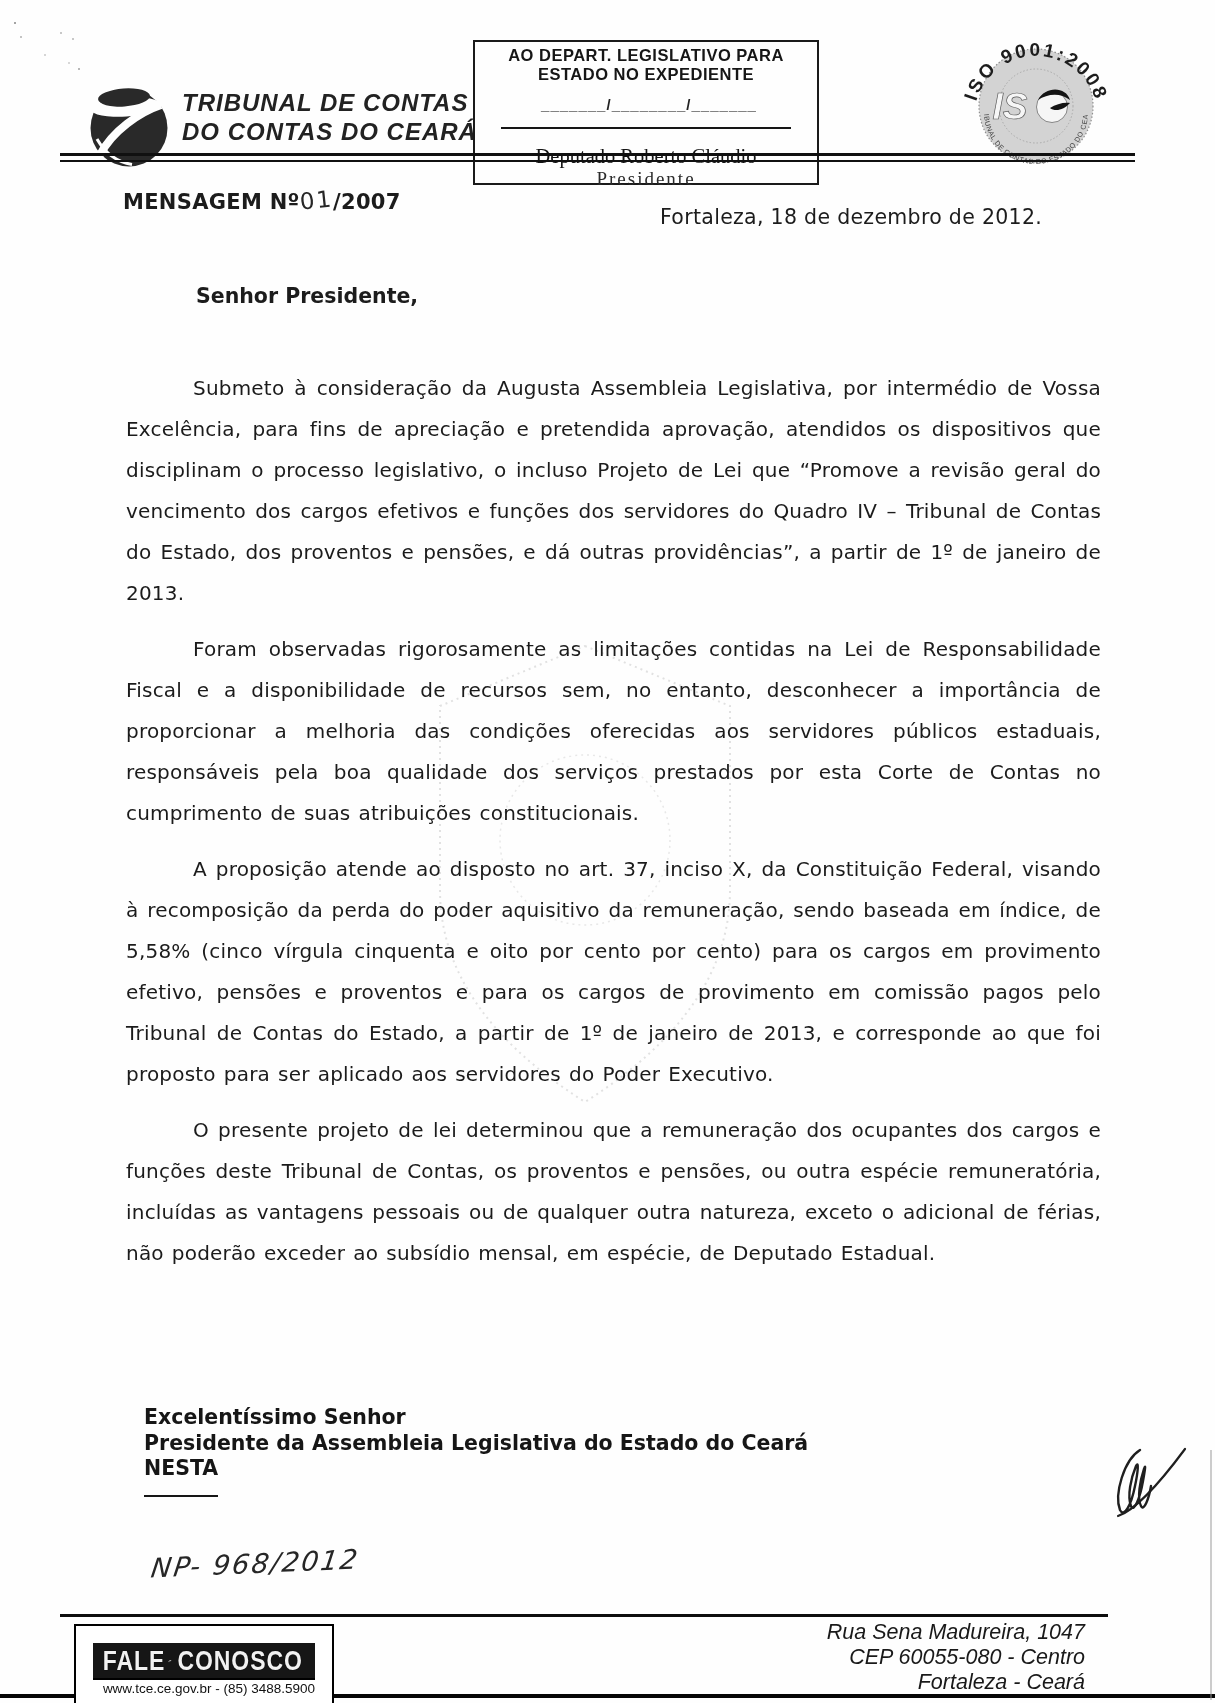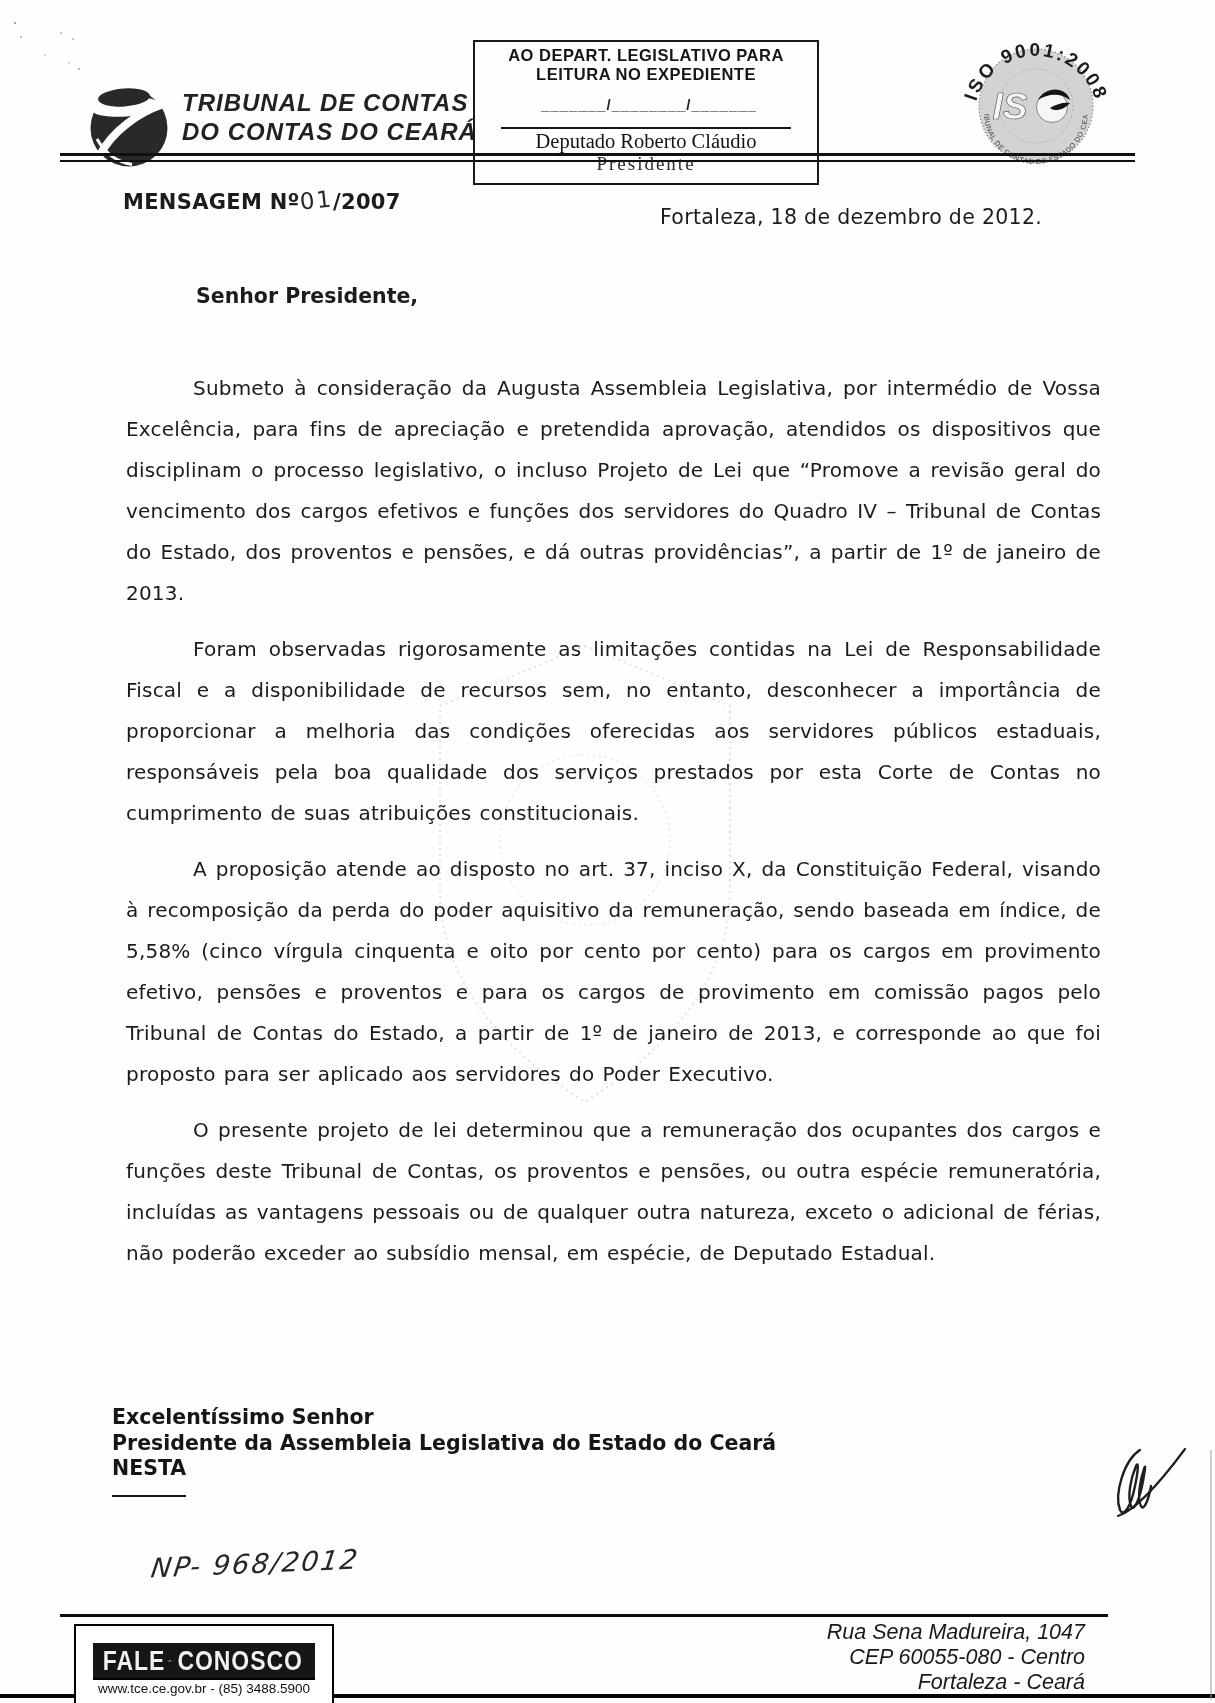--- a/index.html
+++ b/index.html
@@ -17,52 +17,52 @@
   .org{position:absolute;left:182px;top:88px;
     font-family:"Liberation Sans",sans-serif;font-style:italic;font-weight:bold;
     font-size:24px;line-height:29px;letter-spacing:1px;color:#222;}
   .stamp{position:absolute;left:473px;top:40px;width:342px;height:141px;
     border:2.5px solid #1a1a1a;z-index:2;text-align:center;
     font-family:"Liberation Sans",sans-serif;}
   .stamp-l1{margin-top:4px;font-size:16.5px;font-weight:bold;letter-spacing:.5px;color:#161616;}
   .stamp-l2{font-size:16.5px;font-weight:bold;letter-spacing:.5px;color:#161616;}
   .stamp-date{margin-top:12px;font-size:15px;font-weight:bold;color:#222;letter-spacing:1px;margin-left:6px;}
   .stamp-sigline{width:290px;margin:14px auto 0;border-top:2.5px solid #161616;}
-  .stamp-name{font-family:"Liberation Serif",serif;font-size:20.5px;color:#141414;margin-top:1px;}
+  .stamp-name{font-family:"Liberation Serif",serif;font-size:20.5px;color:#141414;margin-top:16px;}
   .stamp-title{font-family:"Liberation Serif",serif;font-size:19px;color:#2a2a2a;letter-spacing:2px;}
   .iso-seal{position:absolute;left:950px;top:20px;width:172px;height:172px;}
   .rule{position:absolute;left:60px;top:153px;width:1075px;height:4px;
     border-top:3.5px solid #101010;border-bottom:2px solid #101010;z-index:5;}
   
   .watermark{position:absolute;left:430px;top:640px;width:310px;height:470px;opacity:.5;z-index:0;}
   
   .msg-no{position:absolute;left:123px;top:188px;font-size:21px;font-weight:bold;letter-spacing:.3px;}
   .msg-no .hand{display:inline-block;font-weight:400;font-size:23px;
     transform:rotate(-6deg) translateY(-1px);letter-spacing:2px;color:#272727;}
   .dateline{position:absolute;left:660px;top:205px;font-size:20.5px;letter-spacing:.3px;}
   .salutation{position:absolute;left:196px;top:284px;font-size:20.5px;font-weight:bold;}
   .bodytext{position:absolute;left:126px;top:368px;width:975px;z-index:1;}
   .bodytext p{margin:0 0 15px 0;font-size:20px;line-height:41px;
     text-align:justify;text-indent:67px;word-spacing:1.5px;letter-spacing:.2px;color:#1b1b1b;}
   
-  .addressee{position:absolute;left:112px;top:1405px;font-size:20.5px;font-weight:bold;
+  .addressee{position:absolute;left:144px;top:1405px;font-size:20.5px;font-weight:bold;
     line-height:25.5px;color:#161616;}
   .nesta{display:inline-block;border-bottom:2.5px solid #161616;padding-bottom:13px;}
   .paraph{position:absolute;left:1108px;top:1436px;width:80px;height:95px;}
   .np-hand{position:absolute;left:152px;top:1548px;font-size:27px;color:#262626;
     letter-spacing:2px;transform:skewX(-10deg) rotate(-2.5deg);font-style:italic;}
   
   .foot-rule{position:absolute;left:60px;top:1614px;width:1048px;border-top:3.5px solid #0d0d0d;}
   .fale{position:absolute;left:74px;top:1624px;width:222px;border:2px solid #000;
     background:#fff;padding:17px;z-index:2;}
   .fale-top{background:#161616;height:35px;display:flex;align-items:center;
     justify-content:space-between;padding:0 7px;}
   .fale-word{font-family:"Liberation Sans",sans-serif;font-weight:bold;font-size:25px;
     color:#f2f2f2;letter-spacing:1px;transform:scale(.92,1.08);text-shadow:0 0 1px #000;}
-  .fale-bottom{background:#fff;border-top:2px solid #000;text-align:center;
+  .fale-bottom{background:#fff;border-top:2px solid #000;text-align:right;
     font-family:"Liberation Sans",sans-serif;font-size:13.5px;color:#111;padding:1px 0 2px;}
   .foot-address{position:absolute;right:130px;top:1620px;text-align:right;
     font-family:"Liberation Sans",sans-serif;font-style:italic;font-weight:500;
     font-size:21.5px;line-height:25px;color:#191919;}
   .bottom-edge{position:absolute;left:0;top:1694px;width:1215px;border-top:4px solid #050505;}
   .scan-edge{position:absolute;left:1210px;top:1450px;width:1.5px;height:250px;
     background:#9a9a9a;opacity:.5;}
 </style>
 </head>
 <body>
@@ -81,21 +81,21 @@
     </svg>
   </div>
 
   <div class="org">
     <div>TRIBUNAL DE CONTAS</div>
     <div>DO CONTAS DO CEARÁ</div>
   </div>
 
   <div class="stamp">
     <div class="stamp-l1">AO DEPART. LEGISLATIVO PARA</div>
-    <div class="stamp-l2">LEITURA NO EXPEDIENTE</div>
+    <div class="stamp-l2">ESTADO NO EXPEDIENTE</div>
     <div class="stamp-date">_______/________/_______</div>
     <div class="stamp-sigline"></div>
     <div class="stamp-name">Deputado Roberto Cláudio</div>
     <div class="stamp-title">Presidente</div>
   </div>
 
   <div class="iso-seal">
     <svg viewBox="0 0 172 172" width="172" height="172">
       <defs>
         <path id="arcTop" d="M 24,98 A 62,62 0 0 1 148,98"></path>

